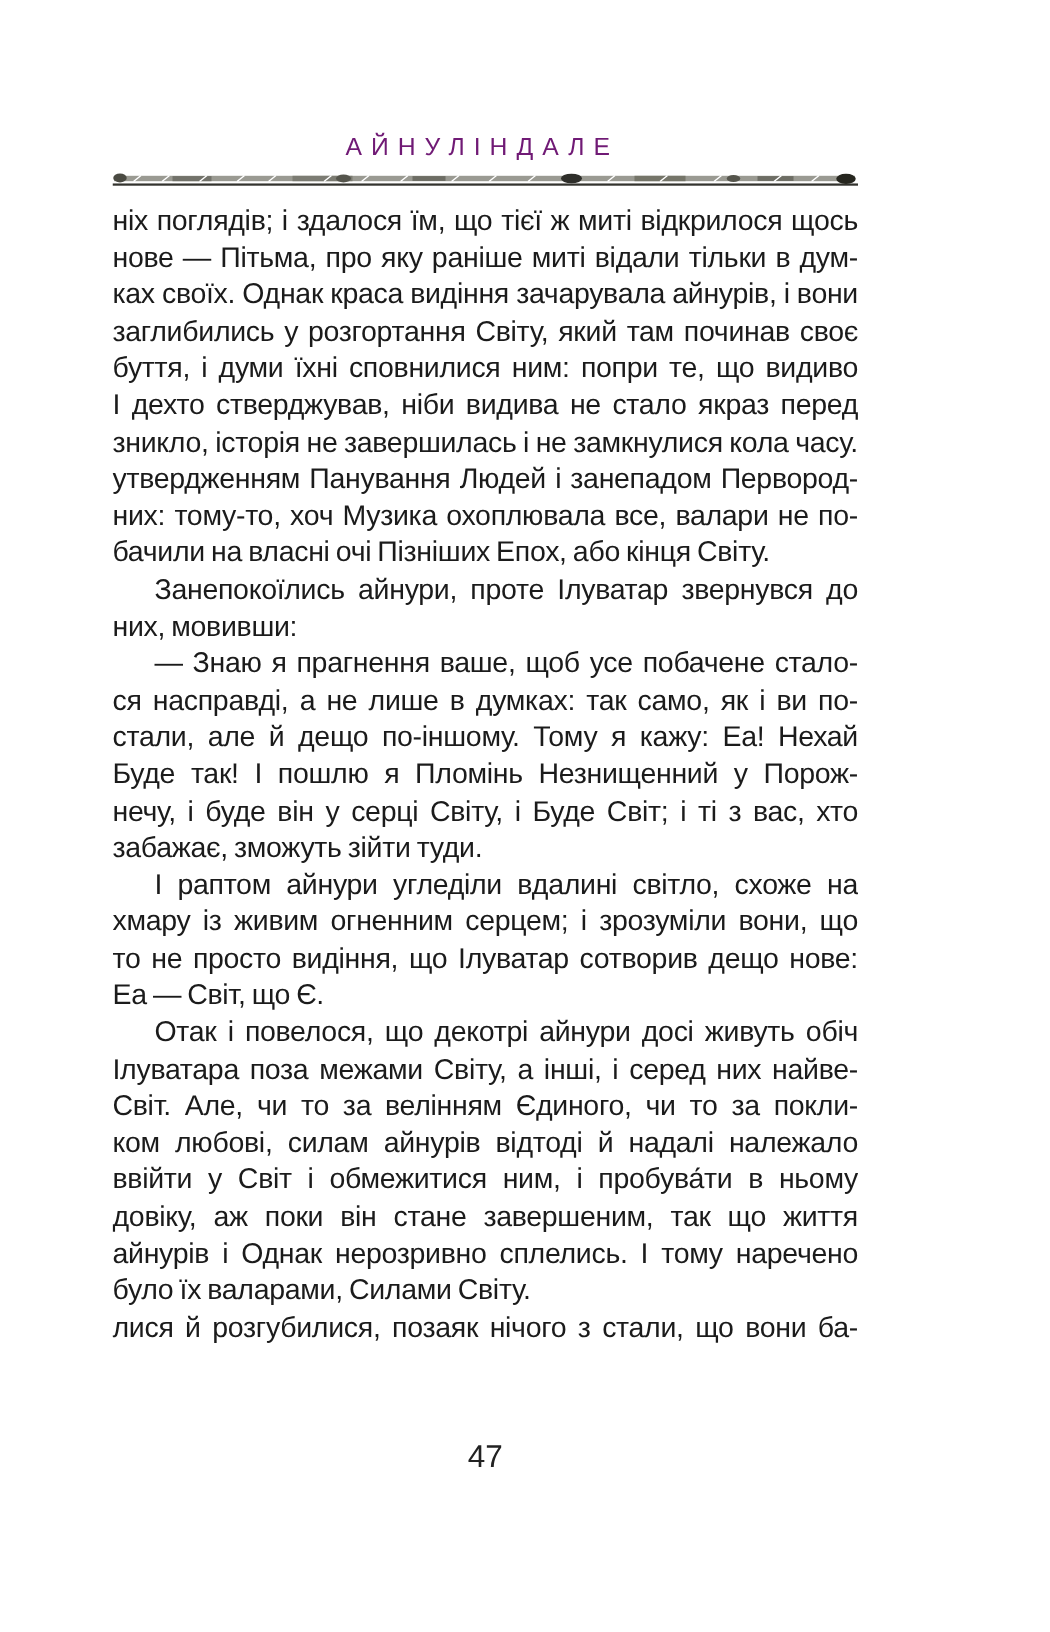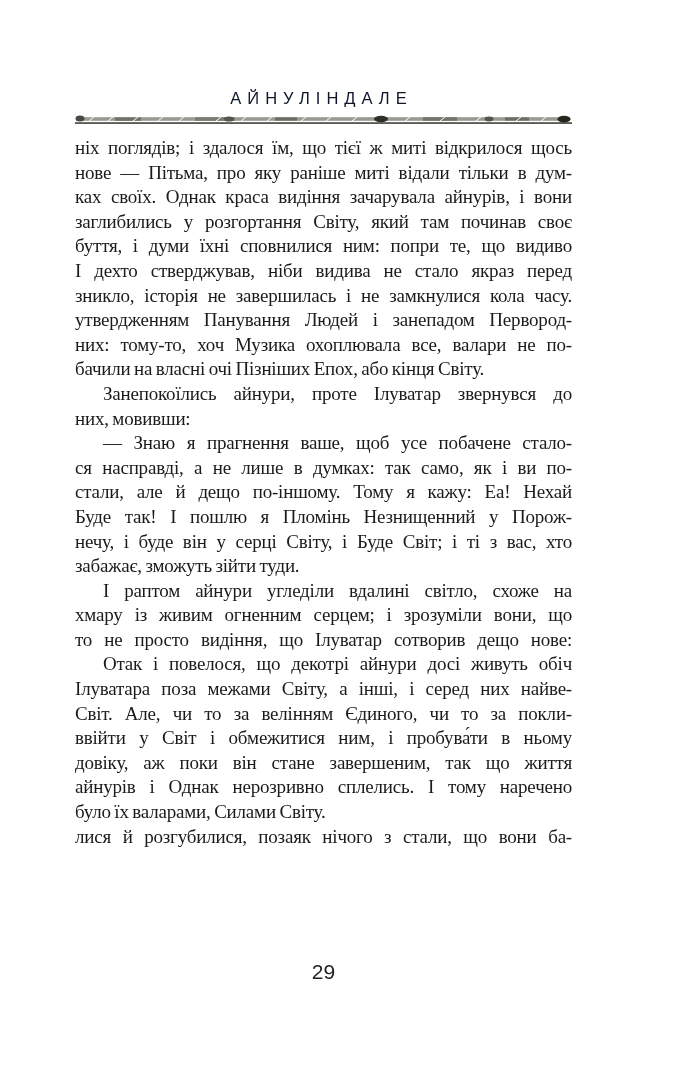--- a/index.html
+++ b/index.html
@@ -19,36 +19,36 @@
   .running-head {
     position: absolute;
     top: 89px;
     left: 0;
     width: 643px;
     text-align: center;
     font-family: "Liberation Sans", sans-serif;
     font-size: 16.5px;
     font-weight: 400;
     letter-spacing: 6px;
-    color: #0f172a;
+    color: #701a75;
     white-space: nowrap;
   }
   .ornamental-rule {
     position: absolute;
     top: 114px;
     left: 75px;
     width: 497px;
     height: 12px;
   }
   .text-body {
     position: absolute;
     top: 136px;
     left: 75px;
     width: 497px;
-    font-family: Liberation Serif, serif;
+    font-family: Liberation Sans, sans-serif;
     font-size: 19px;
     letter-spacing: -0.2px;
     word-spacing: -1px;
     color: #1b1b1b;
   }
   .line {
     height: 24.6px;
     line-height: 24.6px;
     overflow: hidden;
     text-align: justify;
@@ -110,25 +110,27 @@
       <div class="line flush">них, мовивши:</div>
       <div class="line indent">— Знаю я прагнення ваше, щоб усе побачене стало-</div>
       <div class="line">ся насправді, а не лише в думках: так само, як і ви по-</div>
       <div class="line">стали, але й дещо по-іншому. Тому я кажу: Еа! Нехай</div>
       <div class="line">Буде так! І пошлю я Пломінь Незнищенний у Порож-</div>
       <div class="line">нечу, і буде він у серці Світу, і Буде Світ; і ті з вас, хто</div>
       <div class="line flush">забажає, зможуть зійти туди.</div>
       <div class="line indent">І раптом айнури угледіли вдалині світло, схоже на</div>
       <div class="line">хмару із живим огненним серцем; і зрозуміли вони, що</div>
       <div class="line">то не просто видіння, що Ілуватар сотворив дещо нове:</div>
+      <div class="line flush">Еа — Світ, що Є.</div>
       <div class="line indent">Отак і повелося, що декотрі айнури досі живуть обіч</div>
       <div class="line">Ілуватара поза межами Світу, а інші, і серед них найве-</div>
       <div class="line">Світ. Але, чи то за велінням Єдиного, чи то за покли-</div>
+      <div class="line">ком любові, силам айнурів відтоді й надалі належало</div>
       <div class="line">ввійти у Світ і обмежитися ним, і пробува́ти в ньому</div>
       <div class="line">довіку, аж поки він стане завершеним, так що життя</div>
       <div class="line">айнурів і Однак нерозривно сплелись. І тому наречено</div>
       <div class="line flush">було їх валарами, Силами Світу.</div>
       <div class="line">лися й розгубилися, позаяк нічого з стали, що вони ба-</div>
     </div>
 
-  <div class="folio">29</div>
+  <div class="folio">47</div>
 
 </div>
 
 </body></html>

